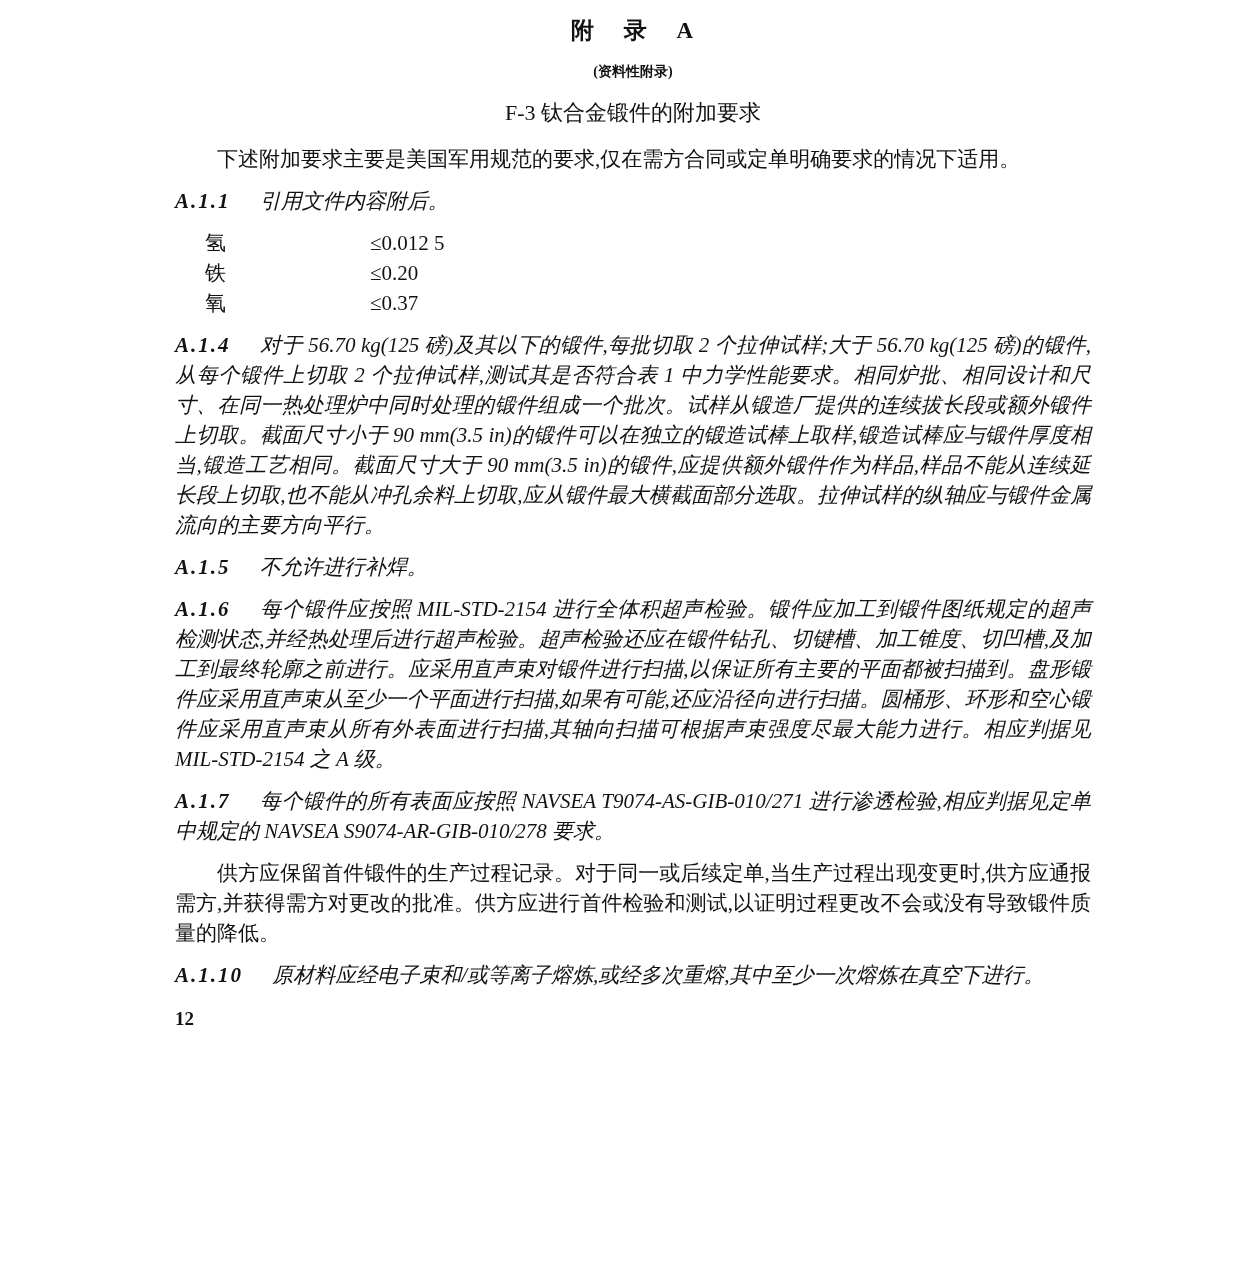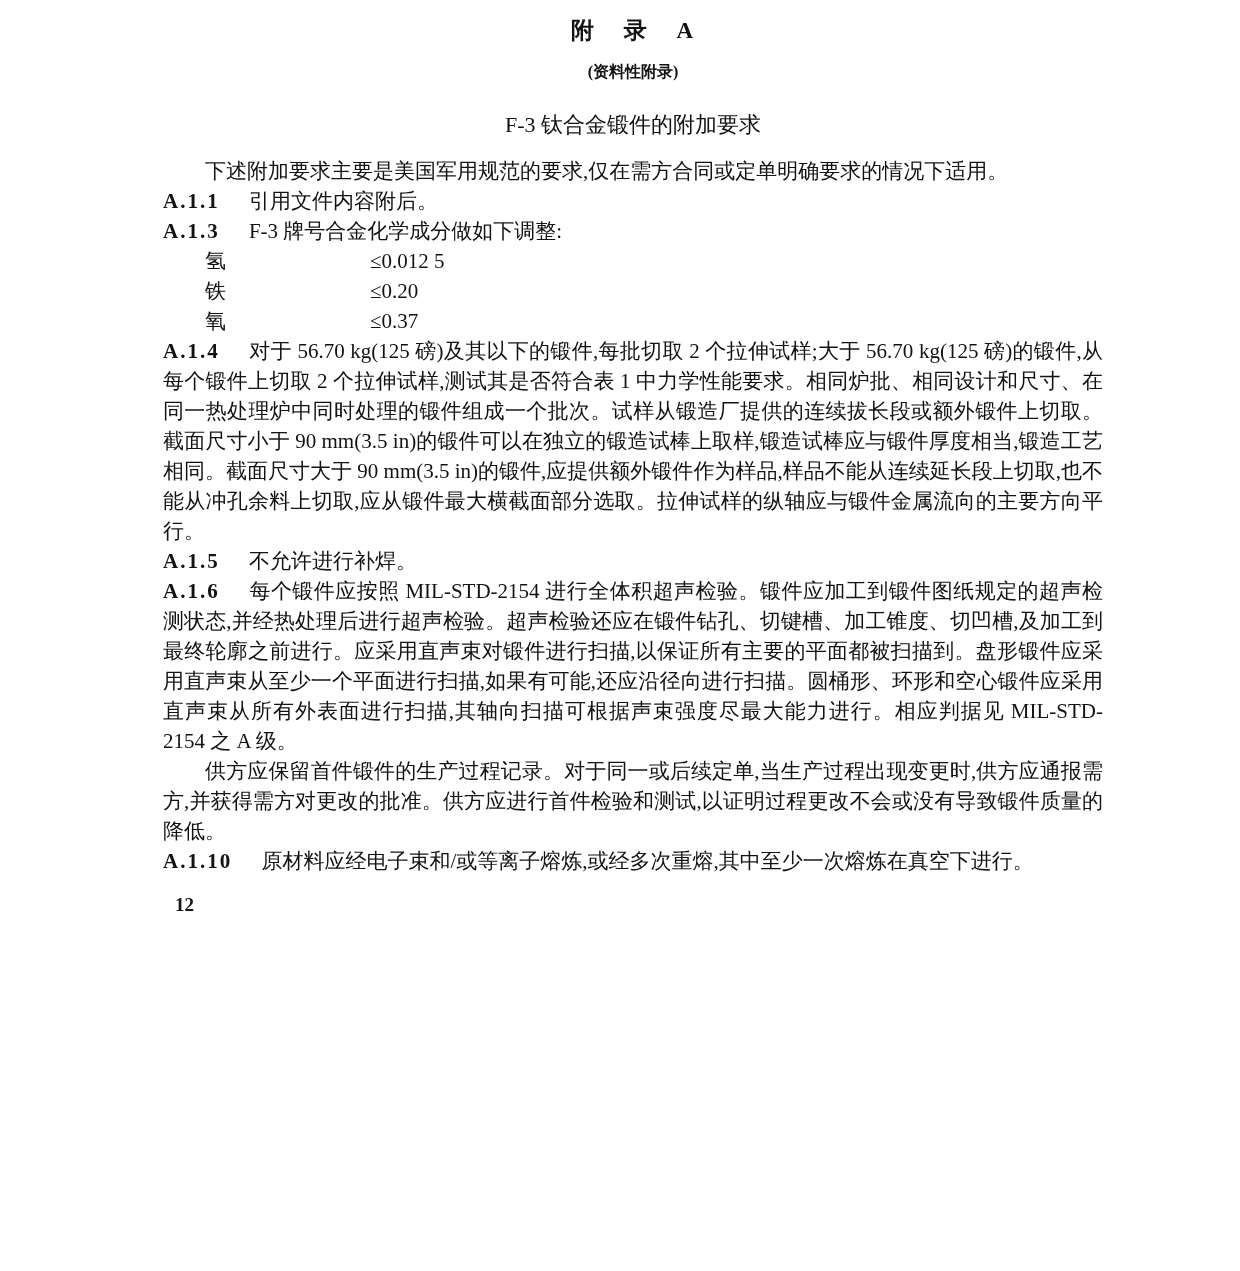--- a/index.html
+++ b/index.html
@@ -15,32 +15,32 @@
     font-size: 21px;
     line-height: 30px;
     color: #121212;
     overflow: hidden;
   }
   .titles { text-align: center; margin-bottom: 16px; }
   .t1 {
     font-size: 23px; font-weight: bold; margin: 0 0 11px 0;
     word-spacing: 20px; letter-spacing: 2px;
   }
-  .t2 { font-size: 16px; font-weight: bold; margin: 0 0 23px 0; }
+  .t2 { font-size: 14px; font-weight: bold; margin: 0 0 11px 0; }
   .t3 { font-size: 22px; font-weight: normal; margin: 0; }
-  .para { margin: 0; text-align: justify; }
+  .para { margin: 12px; text-align: justify; }
   .indent { text-indent: 2em; }
   .sec-heading { font-weight: bold; margin: 12px 0 12px 0; }
   .label {
     font-weight: bold;
     letter-spacing: 2px;
     margin-right: 24px;
     white-space: nowrap;
   }
-  .clause { margin: 0; text-align: justify; }
+  .clause { margin: 12px; text-align: justify; font-style: italic; }
   .chem { padding-left: 42px; }
   .chem-row { display: flex; }
   .chem-el { width: 165px; }
   .chem-limit { }
   .pageno {
     margin-top: 14px;
     padding-left: 12px;
     font-size: 19px;
     font-weight: bold;
   }
@@ -58,24 +58,20 @@
 
   <p class="para indent">下述附加要求主要是美国军用规范的要求,仅在需方合同或定单明确要求的情况下适用。</p>
 
 
   <p class="clause">
     <span class="label">A.1.1</span>
     <span>引用文件内容附后。</span>
   </p>
 
 
-  <p class="clause">
-    <span class="label">A.1.3</span>
-    <span>F-3 牌号合金化学成分做如下调整:</span>
-  </p>
 
   <div class="chem">
     <div class="chem-row">
       <span class="chem-el">氢</span>
       <span class="chem-limit">≤0.012 5</span>
     </div>
     <div class="chem-row">
       <span class="chem-el">铁</span>
       <span class="chem-limit">≤0.20</span>
     </div>
@@ -93,20 +89,24 @@
   <p class="clause">
     <span class="label">A.1.5</span>
     <span>不允许进行补焊。</span>
   </p>
 
   <p class="clause">
     <span class="label">A.1.6</span>
     <span>每个锻件应按照 MIL-STD-2154 进行全体积超声检验。锻件应加工到锻件图纸规定的超声检测状态,并经热处理后进行超声检验。超声检验还应在锻件钻孔、切键槽、加工锥度、切凹槽,及加工到最终轮廓之前进行。应采用直声束对锻件进行扫描,以保证所有主要的平面都被扫描到。盘形锻件应采用直声束从至少一个平面进行扫描,如果有可能,还应沿径向进行扫描。圆桶形、环形和空心锻件应采用直声束从所有外表面进行扫描,其轴向扫描可根据声束强度尽最大能力进行。相应判据见 MIL-STD-2154 之 A 级。</span>
   </p>
 
+  <p class="clause">
+    <span class="label">A.1.7</span>
+    <span>每个锻件的所有表面应按照 NAVSEA T9074-AS-GIB-010/271 进行渗透检验,相应判据见定单中规定的 NAVSEA S9074-AR-GIB-010/278 要求。</span>
+  </p>
 
 
 
   <p class="para indent">供方应保留首件锻件的生产过程记录。对于同一或后续定单,当生产过程出现变更时,供方应通报需方,并获得需方对更改的批准。供方应进行首件检验和测试,以证明过程更改不会或没有导致锻件质量的降低。</p>
 
   <p class="clause">
     <span class="label">A.1.10</span>
     <span>原材料应经电子束和/或等离子熔炼,或经多次重熔,其中至少一次熔炼在真空下进行。</span>
   </p>
 

